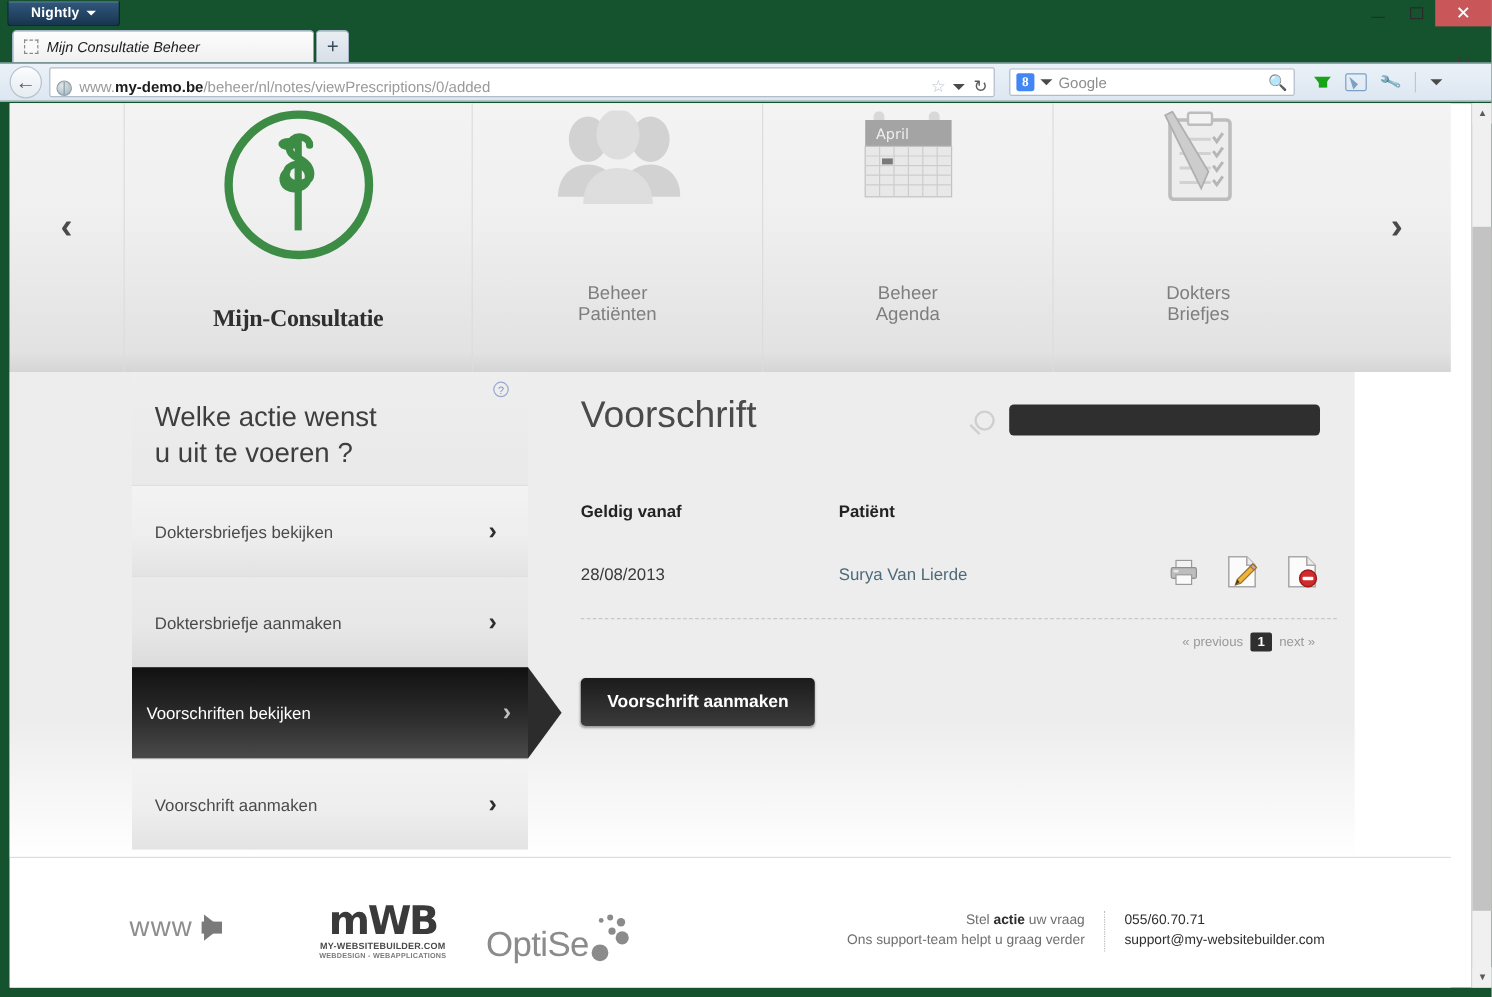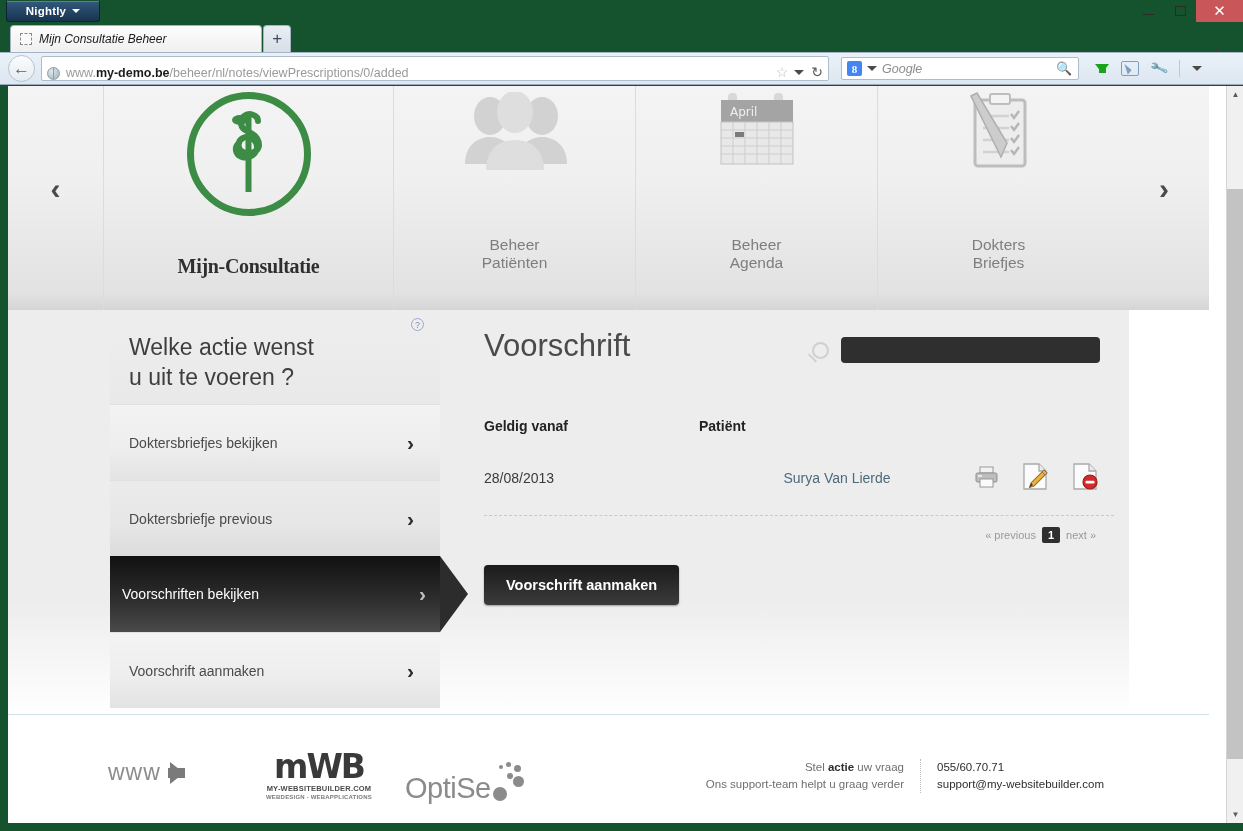--- a/index.html
+++ b/index.html
@@ -78,21 +78,21 @@
   .urltext b { color:#1c1c1c; font-weight:bold; }
   .url-ico { display:flex; align-items:center; gap:7px; color:#9aa6b2; font-size:13px; }
   .star { color:#b9c4ce; font-size:14px; }
 
   .searchbox {
     flex:0 0 238px; height:23px; background:#fff; border:1px solid #b0bcc8; border-radius:2px;
     display:flex; align-items:center; padding:0 5px; gap:5px; margin-left:6px;
   }
   .g-badge { width:15px;height:15px;background:#4285f4;border-radius:2px;color:#fff;
     font-size:11px;font-weight:bold;display:flex;align-items:center;justify-content:center;font-family:"Liberation Serif",serif;}
-  .sb-ph { font-size:12.5px; color:#8d8d8d; font-style:italic; flex:1;}
+  .sb-ph { font-size:12.5px; color:#8d8d8d; flex:1;}
   .sb-mag { color:#4a7fd4; font-size:13px; }
   .toolicons { display:flex; align-items:center; gap:12px; margin-left:10px; }
   .dl-arrow { width:0;height:0;border-left:7px solid transparent;border-right:7px solid transparent;border-top:9px solid #19a319;position:relative;}
   .dl-arrow:before{content:"";position:absolute;left:-3.5px;top:-8px;width:7px;height:8px;background:#19a319;}
   .cursorbox { width:18px;height:15px;border:1.6px solid #7d9fc4;border-radius:2px;position:relative;}
   .cursorbox:after{content:"";position:absolute;left:4px;top:1px;width:0;height:0;
     border-left:5px solid #7d9fc4;border-top:8px solid transparent;border-bottom:3px solid transparent;transform:rotate(-18deg);}
   .wrench { font-size:13px; color:#6b6b6b; transform:rotate(-20deg); }
   .caret-d { width:0;height:0;border-left:5px solid transparent;border-right:5px solid transparent;border-top:5px solid #4a4a4a;}
   .vdiv { width:1px;height:17px;background:#bcc7d2; }
@@ -165,21 +165,21 @@
   .searchrow { position:absolute; right:14px; top:27px; display:flex; align-items:center; gap:12px; }
   .mag { width:17px;height:17px;border-radius:50%;border:2px solid #cfcfcf; position:relative;}
   .mag:after{content:"";position:absolute;left:-7px;top:13px;width:11px;height:2px;background:#cfcfcf;transform:rotate(45deg);}
   .search-input { width:259px;height:26px;background:#2f2f2f;border:none;border-radius:4px; }
 
   .tablehdr { display:flex; margin-top:54px; font-size:14px; font-weight:bold; color:#222; }
   .col-date { width:215px; }
   .col-pat { flex:1; }
   .tablerow { display:flex; align-items:center; margin-top:29px; padding-bottom:22px;
     border-bottom:1px dashed #c8c8c8; font-size:14px; color:#3a3a3a; }
-  .patientname { color:#4d6a7a;text-align:center; }
+  .patientname { color:#4d6a7a; }
   .rowicons { margin-left:auto; display:flex; align-items:center; gap:24px; padding-right:16px; }
 
   .pagination { display:flex; justify-content:flex-end; align-items:center; gap:6px;
     margin-top:11px; padding-right:18px; font-size:11px; color:#999; }
   .pg-num { background:#2f2f2f; color:#fff; font-weight:bold; padding:2px 6px; border-radius:2px; font-size:11px;}
 
   .create-btn {
     margin-top:22px; display:inline-flex; align-items:center; justify-content:center;
     height:40px; padding:0 22px; border-radius:4px; color:#fff; font-size:14.5px; font-weight:bold;
     background:linear-gradient(to bottom,#1b1b1b,#3b3b3b);
@@ -373,21 +373,21 @@
             <span>u uit te voeren ?</span>
           </div>
           <div class="help-ico">?</div>
         </div>
 
         <div class="sb-item">
           <span>Doktersbriefjes bekijken</span>
           <span class="chev">›</span>
         </div>
         <div class="sb-item">
-          <span>Doktersbriefje previous</span>
+          <span>Doktersbriefje aanmaken</span>
           <span class="chev">›</span>
         </div>
         <div class="sb-item active">
           <span>Voorschriften bekijken</span>
           <span class="chev">›</span>
         </div>
         <div class="sb-item">
           <span>Voorschrift aanmaken</span>
           <span class="chev">›</span>
         </div>

